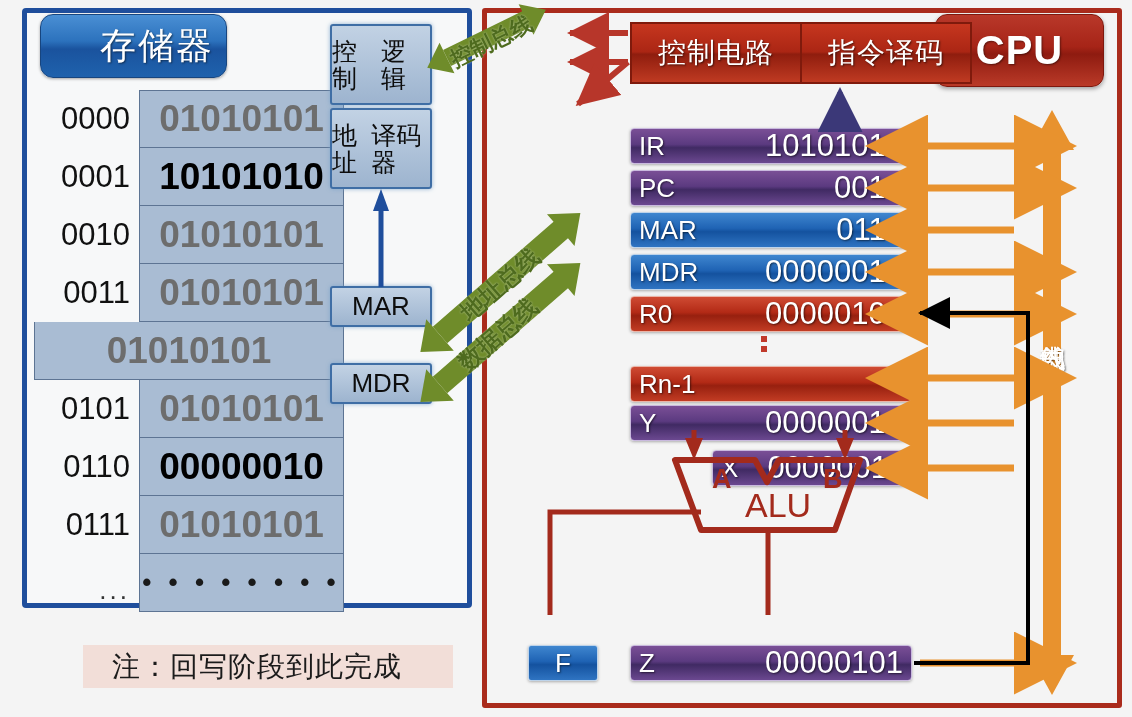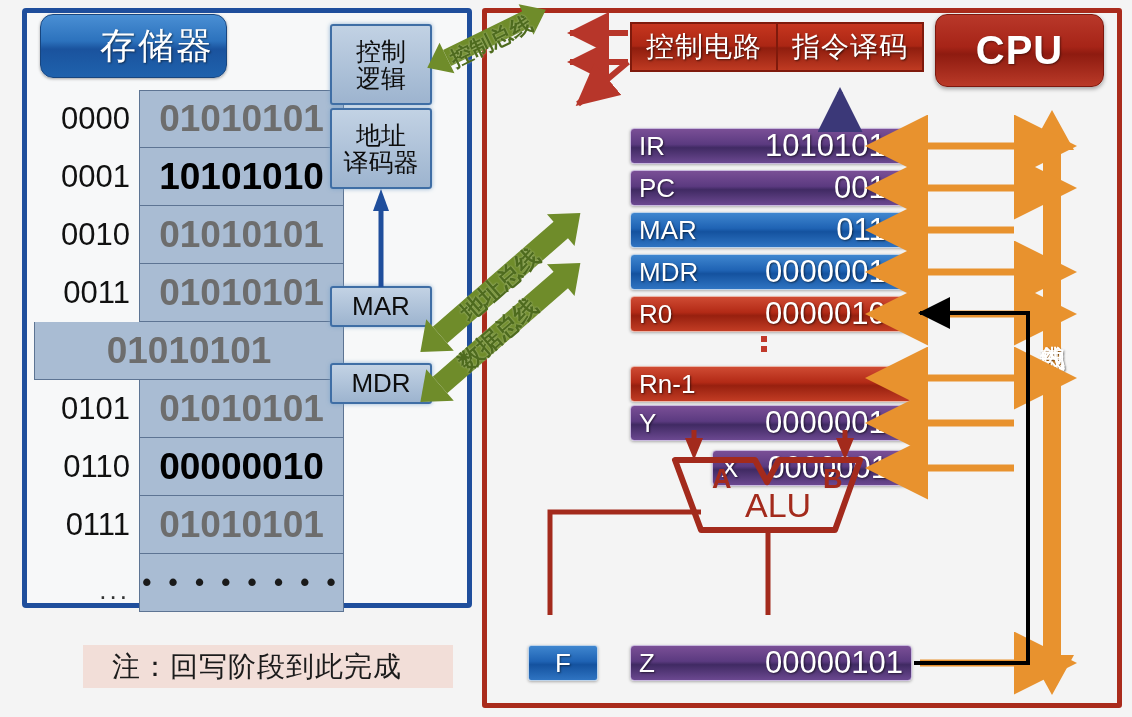--- a/index.html
+++ b/index.html
@@ -25,21 +25,21 @@
     background:#a9bcd3;border:1px solid #5d7493;border-top:none;box-sizing:border-box;
     font-size:37px;font-weight:bold;color:#6d6d6d;letter-spacing:0px;}
   .mrow:first-child .mcell{border-top:1px solid #5d7493;}
   .mcell.hl{color:#000;}
   .mcell.dots{font-size:26px;letter-spacing:5px;color:#1a1a1a;}
   .maddr.dots{font-size:26px;letter-spacing:3px;color:#333;align-items:flex-end;padding-bottom:6px;}
 
   
   .sbox{position:absolute;background:linear-gradient(180deg,#c2d2e4 0%,#9db4cf 100%);
     border:2px solid #3f6ea5;border-radius:3px;box-shadow:0 0 4px rgba(120,160,200,.8);
-    display:flex;flex-direction:column;align-items:center;justify-content:center;
+    display:flex;flex-direction:row;align-items:center;justify-content:center;
     color:#0d0d0d;font-size:25px;line-height:1.05;box-sizing:border-box;}
   #box-ctrl-logic{left:330px;top:24px;width:102px;height:81px;}
   #box-addr-dec{left:330px;top:108px;width:102px;height:81px;}
   #box-mem-mar{left:330px;top:286px;width:102px;height:41px;font-size:26px;}
   #box-mem-mdr{left:330px;top:363px;width:102px;height:41px;font-size:26px;}
 
   
   #blue-arrow{position:absolute;left:372px;top:189px;width:18px;height:98px;}
 
   
@@ -47,21 +47,21 @@
     border:5px solid #aa2b1c;border-radius:3px;background:#f4f4f4;box-sizing:border-box;}
   #cpu-badge{position:absolute;left:935px;top:14px;width:167px;height:71px;border-radius:12px;
     background:linear-gradient(180deg,#b9382a 0%,#a62417 45%,#8e1b10 55%,#ba3a28 100%);
     border:1px solid #7e180e;box-shadow:0 2px 4px rgba(0,0,0,.35);
     display:flex;align-items:center;justify-content:center;}
   #cpu-badge span{color:#fff;font-size:40px;font-weight:bold;letter-spacing:1px;
     text-shadow:1px 1px 2px rgba(0,0,0,.45);}
 
   
   #ctrl-wrap{position:absolute;left:630px;top:22px;display:flex;}
-  .ctrlbox{height:50px;padding:0 14px;display:flex;align-items:center;justify-content:center;
+  .ctrlbox{height:62px;padding:0 26px;display:flex;align-items:center;justify-content:center;
     background:linear-gradient(180deg,#c6361f 0%,#ab2614 48%,#8f1d0e 52%,#bf3a22 100%);
     border:2px solid #7f1a0c;color:#fff;font-size:28px;letter-spacing:1px;
     text-shadow:1px 1px 2px rgba(0,0,0,.6);box-sizing:border-box;}
   #ctrlbox-2{border-left:none;}
 
   
   .reg{position:absolute;height:36px;border-radius:4px;display:flex;align-items:center;
     box-sizing:border-box;box-shadow:0 1px 3px rgba(0,0,0,.3);padding:0 8px;}
   .reg .rname{font-size:26px;color:#fff;text-shadow:1px 1px 2px rgba(0,0,0,.55);}
   .reg .rval{flex:1;text-align:right;font-size:31px;color:#fff;font-weight:500;

